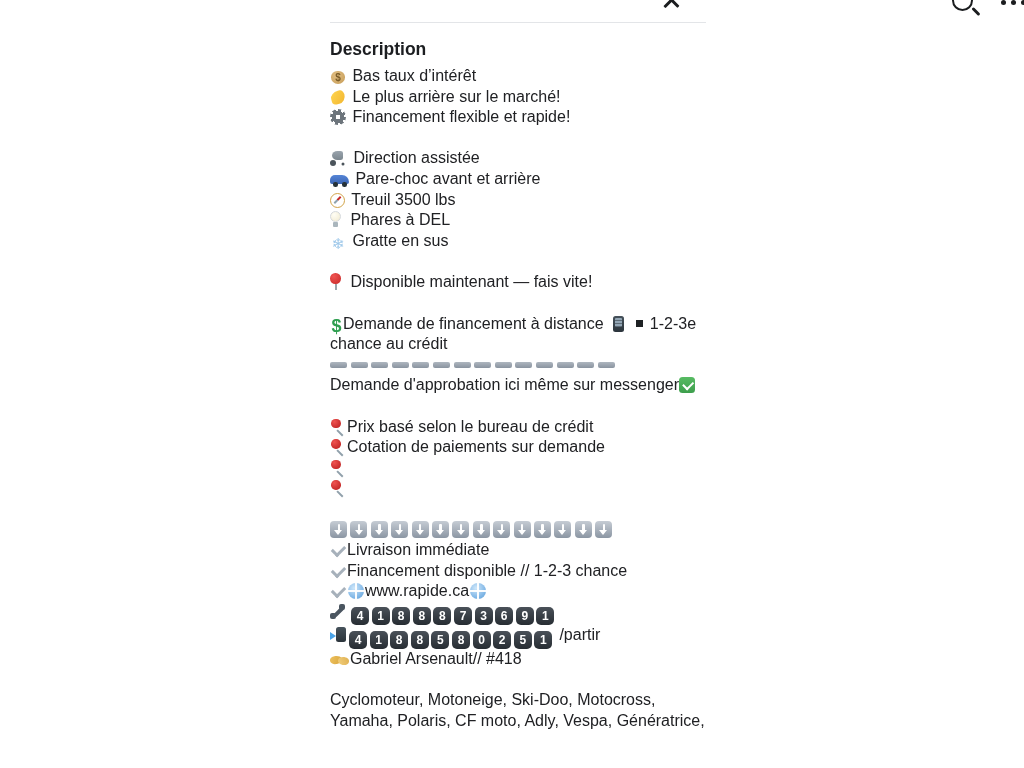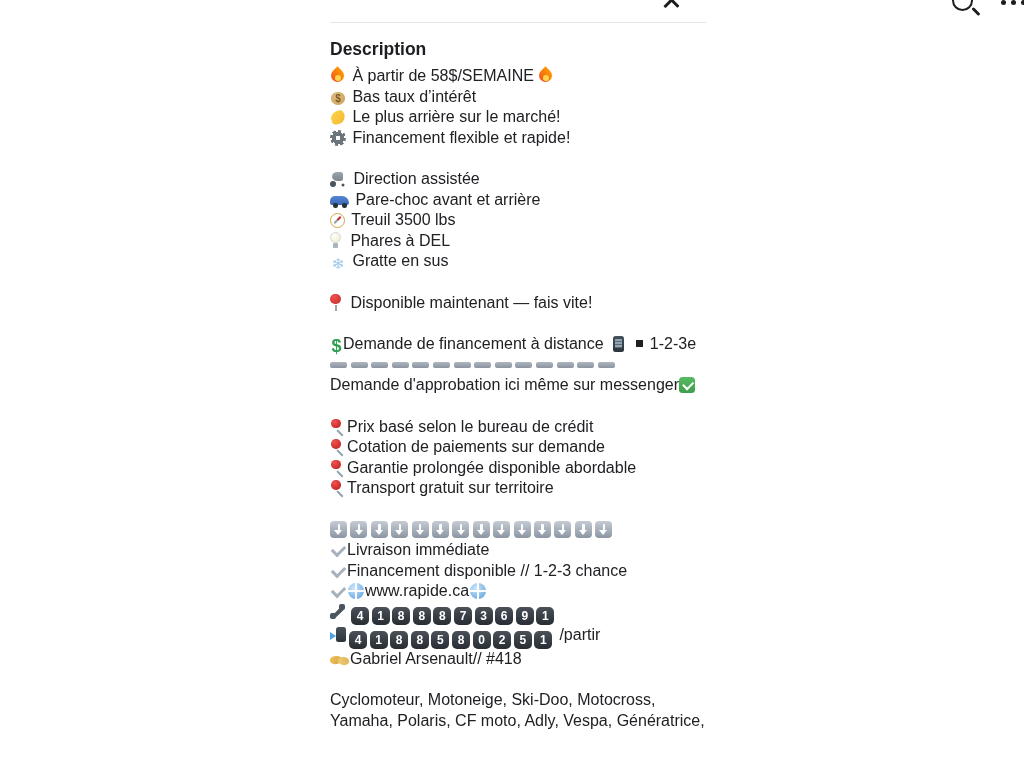--- a/index.html
+++ b/index.html
@@ -111,41 +111,41 @@
   <div class="topbar">
     <span class="close-btn"></span>
     <span class="search-btn"></span>
     <span class="more-btn"></span>
   </div>
   <div class="divider"></div>
 
   <div class="content">
     <div class="heading">Description</div>
     <div id="lines">
-        <div class="line"><span class="emoji e-fire"></span><span class="txt"> À partir de 58$/SEMAINE </span><span class="emoji e-fire"></span></div>
         <div class="line"><span class="emoji e-moneybag"></span><span class="txt"> Bas taux d’intérêt</span></div>
         <div class="line"><span class="emoji e-muscle"></span><span class="txt"> Le plus arrière sur le marché!</span></div>
         <div class="line"><span class="emoji e-gear"></span><span class="txt"> Financement flexible et rapide!</span></div>
         <div class="line"></div>
         <div class="line"><span class="emoji e-scooter"></span><span class="txt"> Direction assistée</span></div>
         <div class="line"><span class="emoji e-car"></span><span class="txt"> Pare-choc avant et arrière</span></div>
         <div class="line"><span class="emoji e-compass"></span><span class="txt"> Treuil 3500 lbs</span></div>
         <div class="line"><span class="emoji e-bulb"></span><span class="txt"> Phares à DEL</span></div>
         <div class="line"><span class="emoji e-snow"></span><span class="txt"> Gratte en sus</span></div>
         <div class="line"></div>
         <div class="line"><span class="emoji e-pin-round"></span><span class="txt"> Disponible maintenant — fais vite!</span></div>
         <div class="line"></div>
         <div class="line"><span class="emoji e-dollar"></span><span class="txt">Demande de financement à distance  </span><span class="emoji e-phone"></span><span class="txt">  </span><span class="emoji e-black-square"></span><span class="txt"> 1-2-3e</span></div>
+        <div class="line"><span class="txt">chance au crédit</span></div>
         <div class="line"><span class="emoji e-minus"></span><span class="emoji e-minus"></span><span class="emoji e-minus"></span><span class="emoji e-minus"></span><span class="emoji e-minus"></span><span class="emoji e-minus"></span><span class="emoji e-minus"></span><span class="emoji e-minus"></span><span class="emoji e-minus"></span><span class="emoji e-minus"></span><span class="emoji e-minus"></span><span class="emoji e-minus"></span><span class="emoji e-minus"></span><span class="emoji e-minus"></span></div>
         <div class="line"><span class="txt">Demande d'approbation ici même sur messenger</span><span class="emoji e-check-green"></span></div>
         <div class="line"></div>
         <div class="line"><span class="emoji e-pushpin"></span><span class="txt">Prix basé selon le bureau de crédit</span></div>
         <div class="line"><span class="emoji e-pushpin"></span><span class="txt">Cotation de paiements sur demande</span></div>
-        <div class="line"><span class="emoji e-pushpin"></span><span class="txt">Garantie prolongée disponible abordable</span></div>
-        <div class="line"><span class="emoji e-pushpin"></span><span class="txt">Transport gratuit sur territoire</span></div>
+        <div class="line"><span class="emoji e-pushpin"></span></div>
+        <div class="line"><span class="emoji e-pushpin"></span></div>
         <div class="line"></div>
         <div class="line"><span class="emoji e-arrow-down"></span><span class="emoji e-arrow-down"></span><span class="emoji e-arrow-down"></span><span class="emoji e-arrow-down"></span><span class="emoji e-arrow-down"></span><span class="emoji e-arrow-down"></span><span class="emoji e-arrow-down"></span><span class="emoji e-arrow-down"></span><span class="emoji e-arrow-down"></span><span class="emoji e-arrow-down"></span><span class="emoji e-arrow-down"></span><span class="emoji e-arrow-down"></span><span class="emoji e-arrow-down"></span><span class="emoji e-arrow-down"></span></div>
         <div class="line"><span class="emoji e-check-gray"></span><span class="txt">Livraison immédiate</span></div>
         <div class="line"><span class="emoji e-check-gray"></span><span class="txt">Financement disponible // 1-2-3 chance</span></div>
         <div class="line"><span class="emoji e-check-gray"></span><span class="emoji e-globe"></span><span class="txt">www.rapide.ca</span><span class="emoji e-globe"></span></div>
         <div class="line"><span class="emoji e-receiver"></span><span class="keycap">4</span><span class="keycap">1</span><span class="keycap">8</span><span class="keycap">8</span><span class="keycap">8</span><span class="keycap">7</span><span class="keycap">3</span><span class="keycap">6</span><span class="keycap">9</span><span class="keycap">1</span></div>
         <div class="line"><span class="emoji e-phone-in"></span><span class="keycap">4</span><span class="keycap">1</span><span class="keycap">8</span><span class="keycap">8</span><span class="keycap">5</span><span class="keycap">8</span><span class="keycap">0</span><span class="keycap">2</span><span class="keycap">5</span><span class="keycap">1</span><span class="txt"> /partir</span></div>
         <div class="line"><span class="emoji e-handshake"></span><span class="txt">Gabriel Arsenault// #418</span></div>
         <div class="line"></div>
         <div class="line"><span class="txt">Cyclomoteur, Motoneige, Ski-Doo, Motocross,</span></div>

